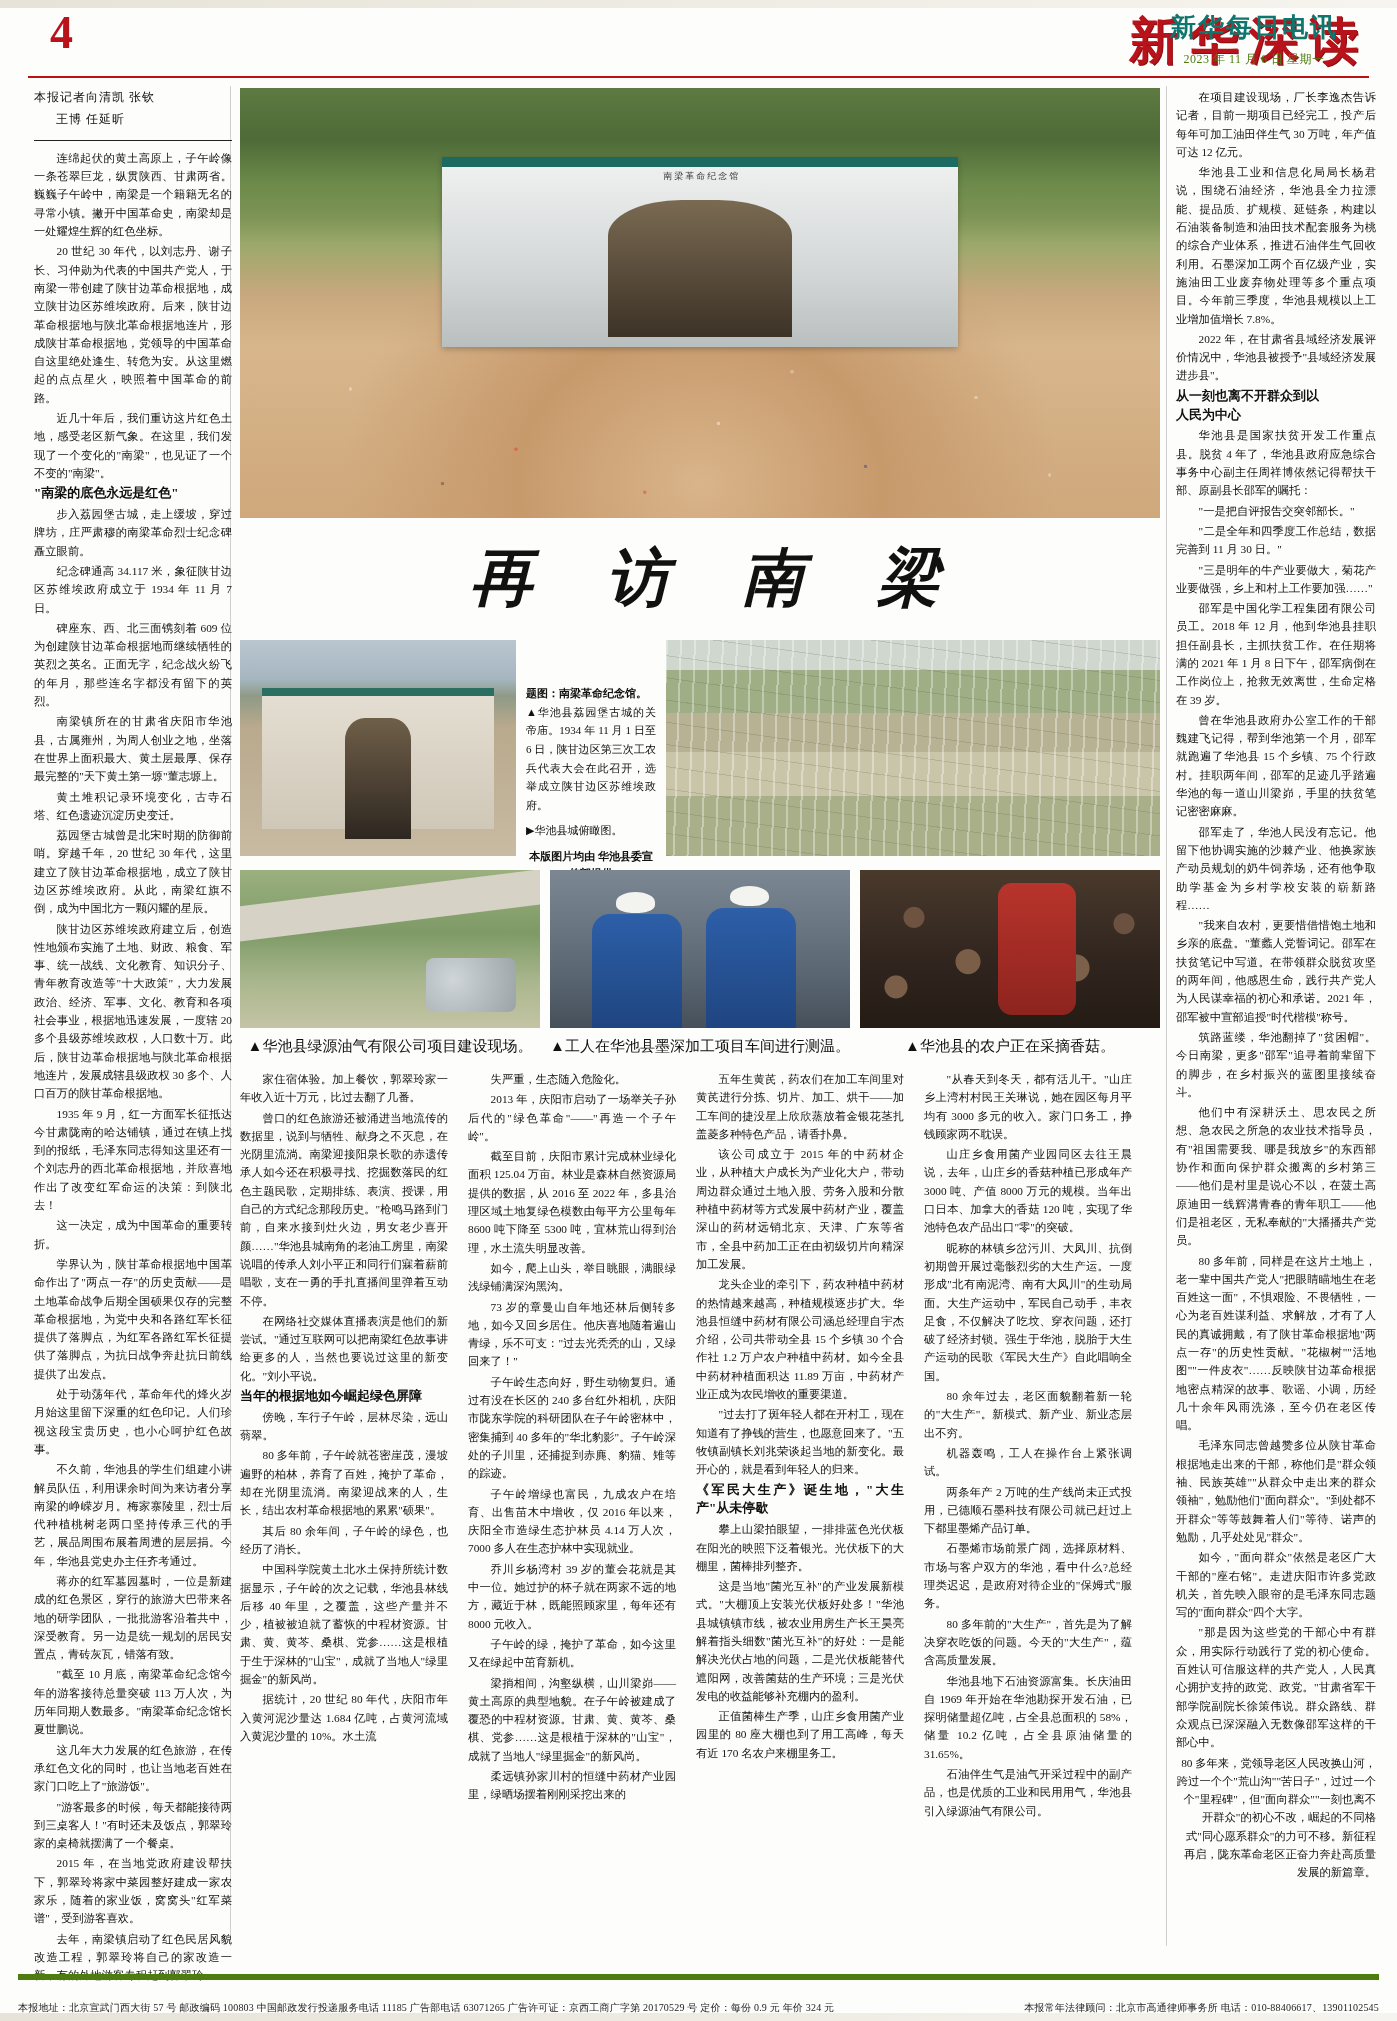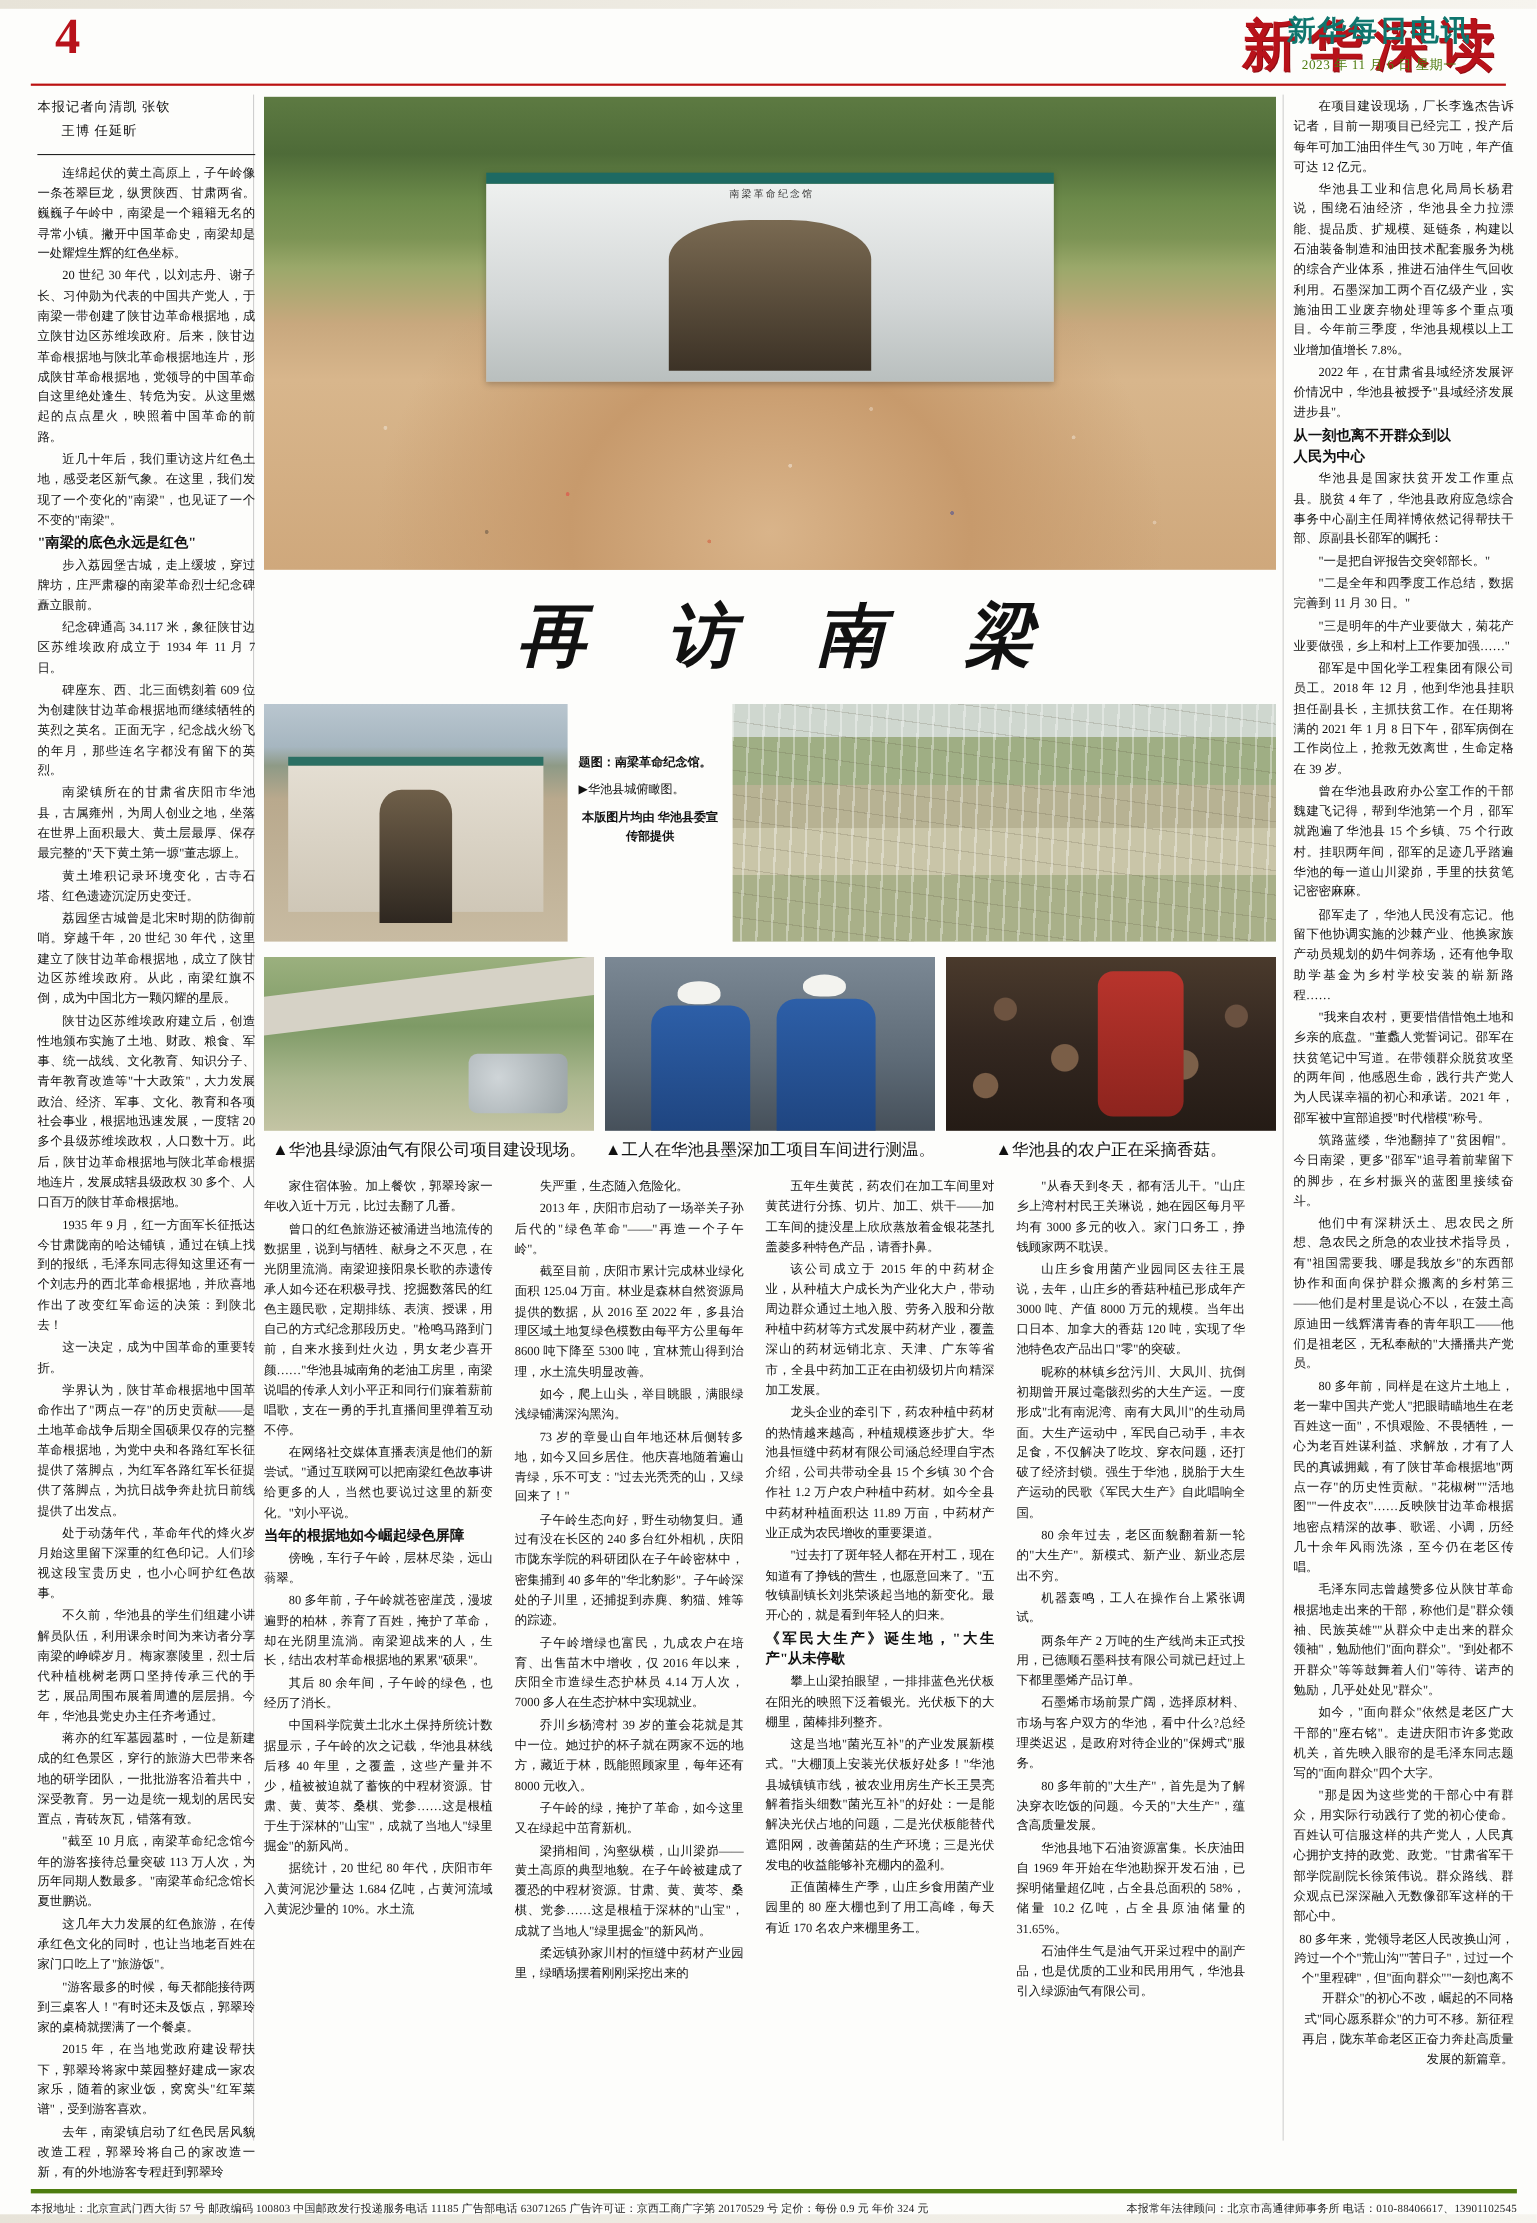--- a/index.html
+++ b/index.html
@@ -125,23 +125,23 @@
     font-size: 11px;
     line-height: 1.7;
     text-align: justify;
   }
   .capblock .lead { font-weight: bold; }
   .capblock .credit { text-align: center; font-weight: bold; margin-top: 8px; line-height: 1.6;}
 
   
   .footer {
     position: absolute;
-    left: 28px; right: 18px; bottom: 6px;
-    border-top: 4px solid #4d7c0f;
-    padding-top: 7px;
+    left: 18px; right: 18px; bottom: 6px;
+    border-top: 6px solid #4d7c0f;
+    padding-top: 21px;
     font-size: 10px;
     color: #222;
     display: flex;
     justify-content: space-between;
     letter-spacing: 0.2px;
   }
 
   
   .edge-top, .edge-bottom {
     position: absolute; left: 0; width: 1397px; height: 8px;
@@ -338,20 +338,21 @@
     </div>
 
     <div class="bigtitle" style="left:240px; top:452px; width:920px;font-style:italic;">再 访 南 梁</div>
 
     <div class="photo img-gate" style="position:absolute; left:222px; top:556px; width:276px; height:216px;"></div>
 
     <div class="photo img-aerial" style="position:absolute; left:648px; top:556px; width:494px; height:216px;"></div>
 
     <div class="capblock" style="position:absolute; left:508px; top:600px; width:130px;">
       <div class="lead">题图：南梁革命纪念馆。</div>
+      <div>▲华池县荔园堡古城的关帝庙。1934 年 11 月 1 日至 6 日，陕甘边区第三次工农兵代表大会在此召开，选举成立陕甘边区苏维埃政府。</div>
       <div style="margin-top:6px;">▶华池县城俯瞰图。</div>
       <div class="credit">本版图片均由
 华池县委宣传部提供</div>
     </div>
 
     <div class="photo img-road" style="position:absolute; left:222px; top:786px; width:300px; height:158px;"></div>
     <div class="cap" style="position:absolute; left:222px; top:948px; width:300px;">▲华池县绿源油气有限公司项目建设现场。</div>
 
     <div class="photo img-workers" style="position:absolute; left:532px; top:786px; width:300px; height:158px;">
       <div class="helmet a"></div>

